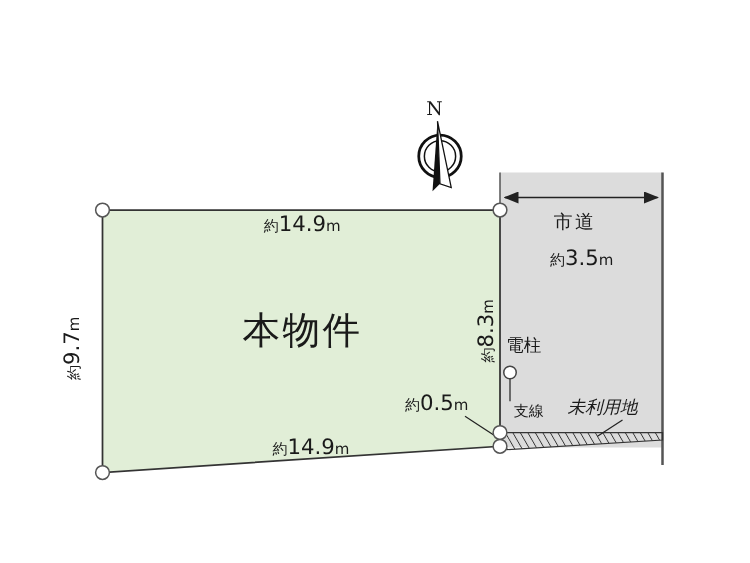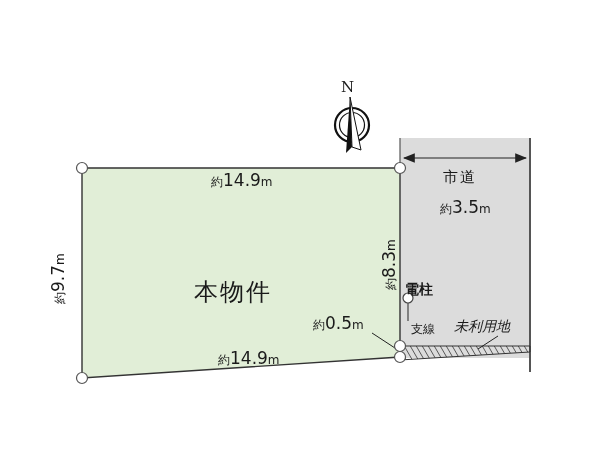--- a/index.html
+++ b/index.html
@@ -3,21 +3,21 @@
   <meta charset="utf-8">
   <style>
     html, body { margin: 0; padding: 0; background: #ffffff; }
     body { width: 600px; height: 450px; position: relative; overflow: hidden;
            font-family: "DejaVu Sans", "Liberation Sans", sans-serif; color: #1a1a1a; }
     svg.plan { position: absolute; left: 0; top: 0; }
     .lbl { position: absolute; white-space: nowrap; line-height: 1; color: #1a1a1a; }
     .pre { font-size: 12px; }
     .num { font-size: 17px; }
     .unit { font-size: 12px; }
-    .title-main { font-size: 24px; letter-spacing: 2px; margin-top: 30px; }
+    .title-main { font-size: 30px; letter-spacing: 2px; }
     .road-title { font-size: 15px; letter-spacing: 2px; }
     .small { font-size: 12px; }
     .mid { font-size: 14px; }
     .vert { transform-origin: left top; transform: rotate(-90deg); }
   </style>
 </head>
 <body>
 
 <svg class="plan" width="600" height="450" viewBox="0 0 600 450">
   <defs>
@@ -71,29 +71,29 @@
 <div class="lbl title-main" style="left:194px; top:250px;">本物件</div>
 
 <div class="lbl vert" style="left:50px; top:304px;">
   <span class="pre">約</span><span class="num">9.7</span><span class="unit">m</span>
 </div>
 
 <div class="lbl vert" style="left:381px; top:290px;">
   <span class="pre">約</span><span class="num">8.3</span><span class="unit">m</span>
 </div>
 
-<div class="lbl" style="left:313px; top:315px;">
+<div class="lbl" style="left:324px; top:315px;">
   <span class="pre">約</span><span class="num">0.5</span><span class="unit">m</span>
 </div>
 
 <div class="lbl" style="left:218px; top:350px;">
   <span class="pre">約</span><span class="num">14.9</span><span class="unit">m</span>
 </div>
 
 <div class="lbl road-title" style="left:443px; top:170px;">市道</div>
 <div class="lbl" style="left:440px; top:199px;">
   <span class="pre">約</span><span class="num">3.5</span><span class="unit">m</span>
 </div>
 
-<div class="lbl mid" style="left:405px; top:282px;font-weight:bold;">電柱</div>
+<div class="lbl mid" style="left:405px; top:270px;">電柱</div>
 <div class="lbl small" style="left:411px; top:323px;">支線</div>
 
 <div class="lbl mid" style="left:454px; top:319px;font-style:italic;">未利用地</div>
 
 </body></html>

